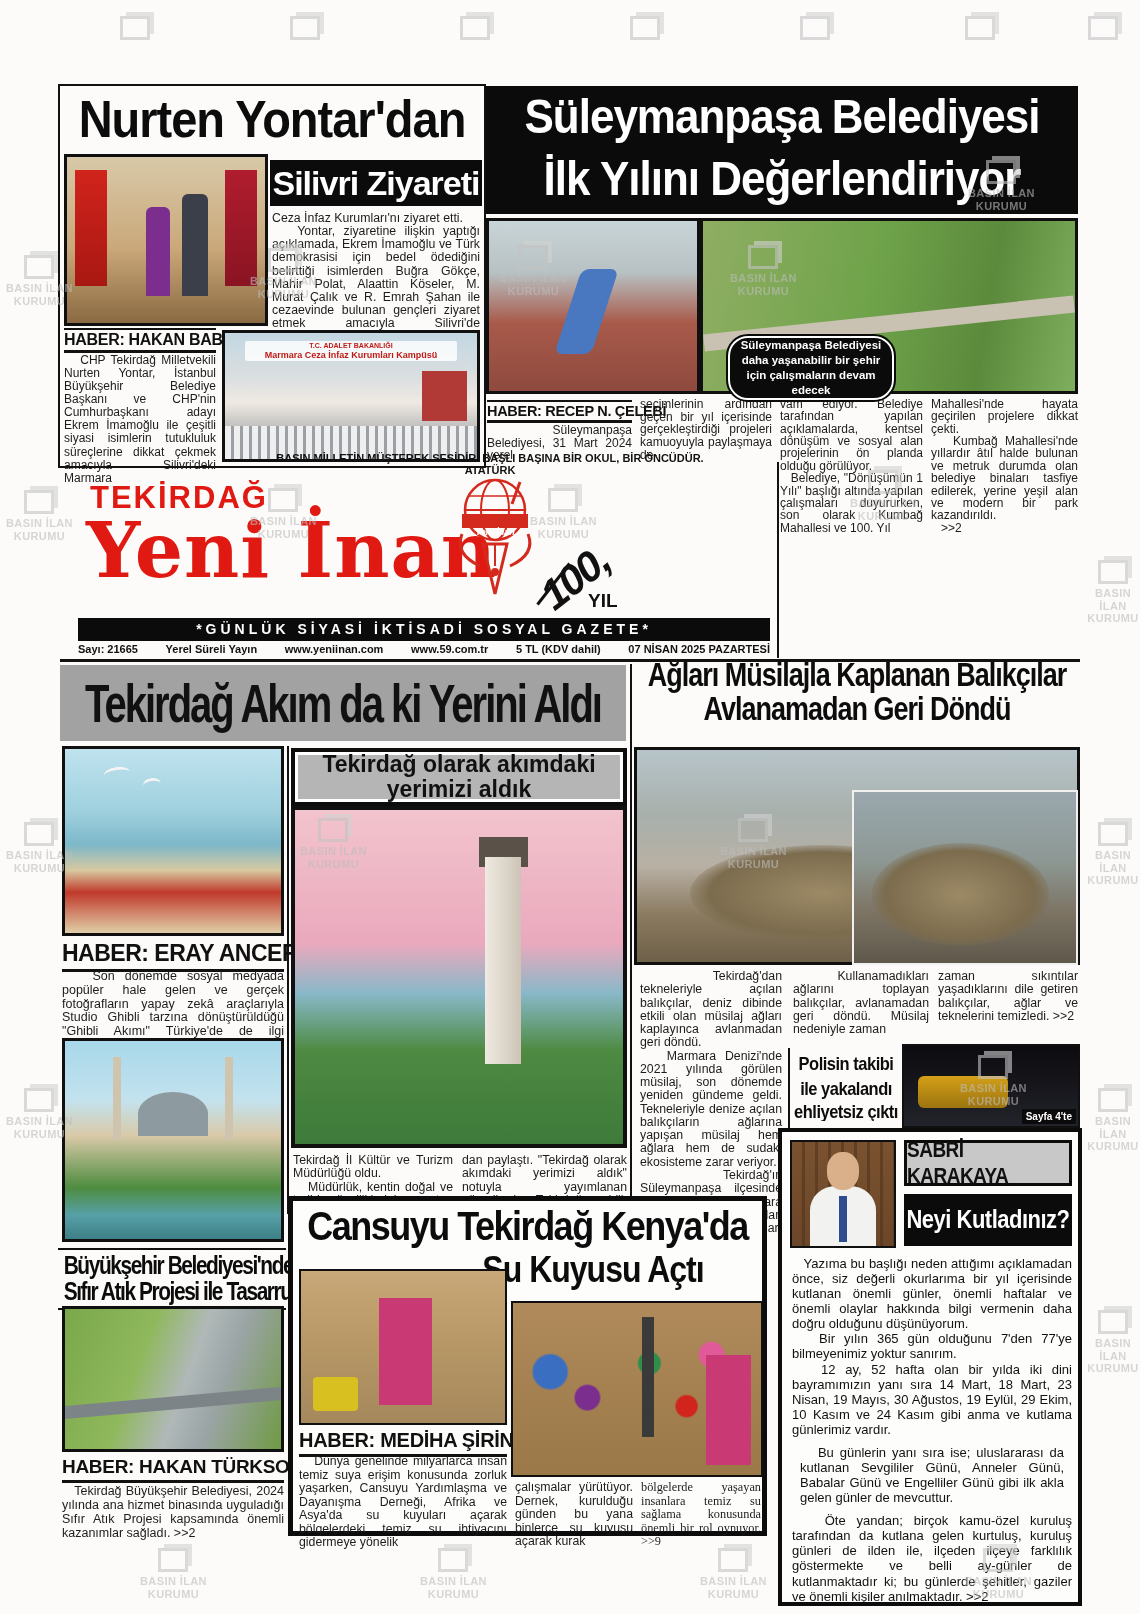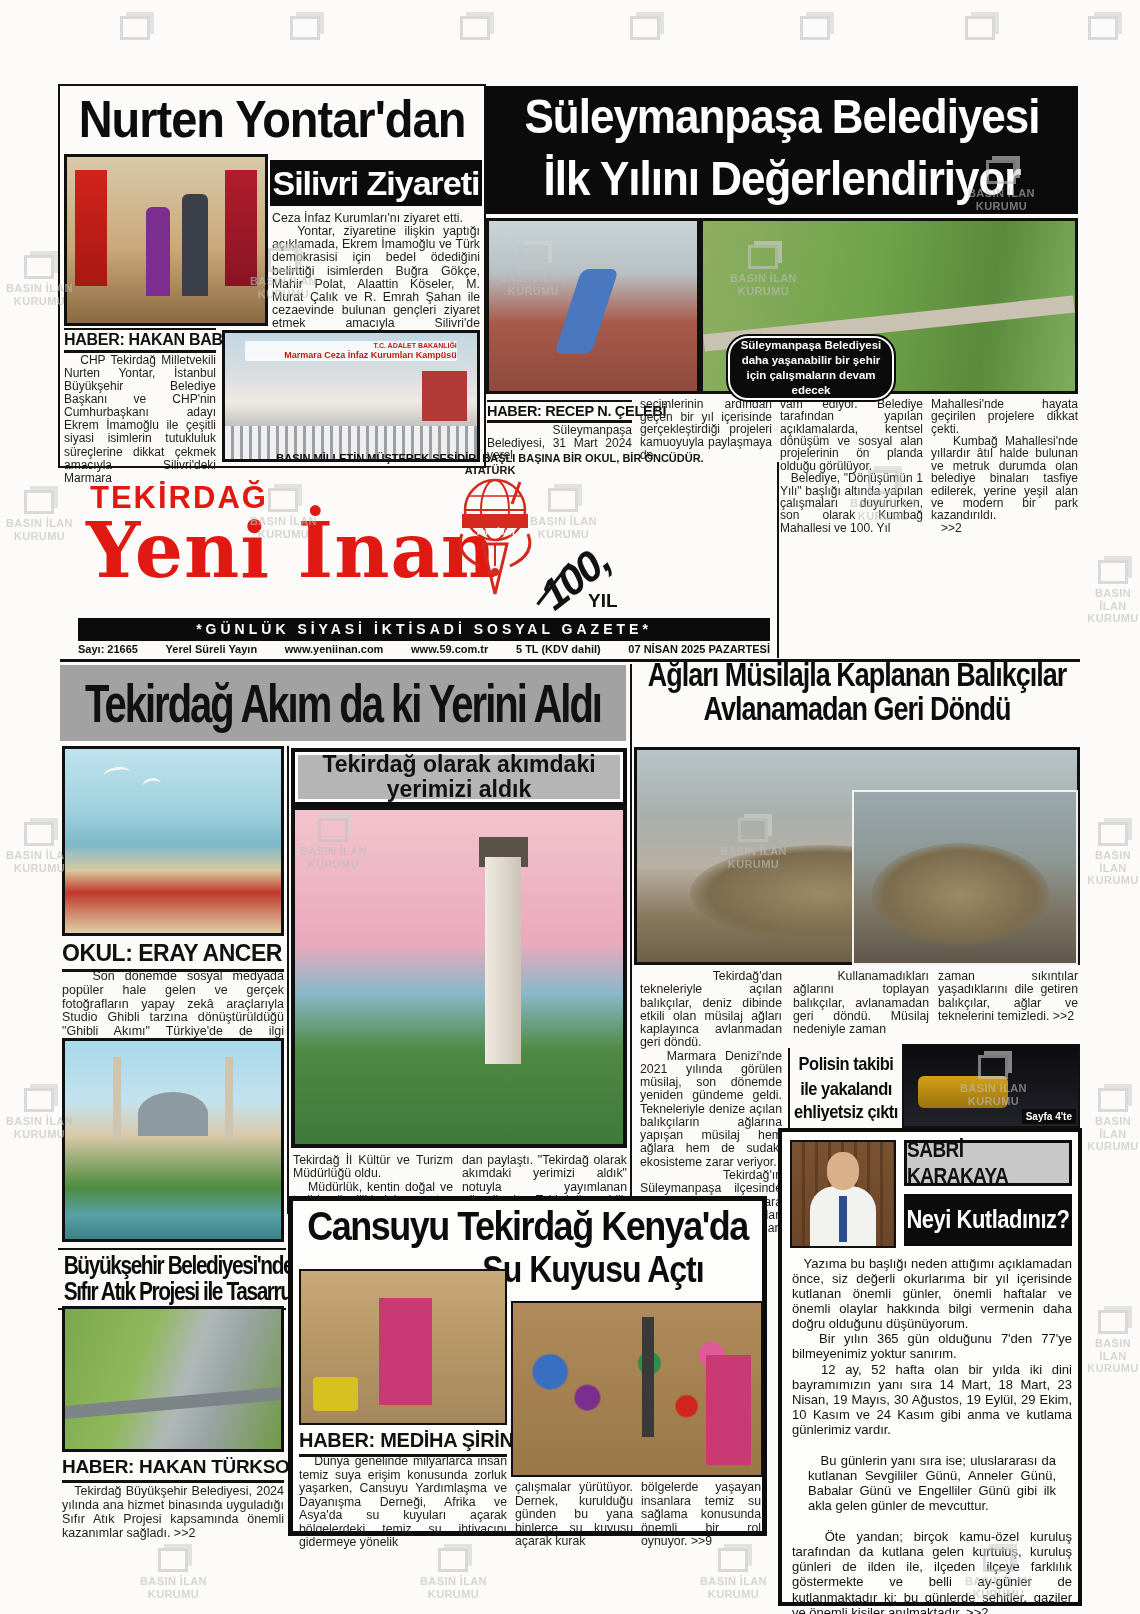--- a/index.html
+++ b/index.html
@@ -93,21 +93,21 @@
     <div class="kicker-black" style="position:absolute;left:210px;top:74px;width:212px;height:46px;font-size:34px;line-height:46px;letter-spacing:-1px;"><span>Silivri Ziyareti</span></div>
 
     <div class="body pre" style="position:absolute;left:212px;top:126px;width:208px;height:118px;font-size:12.3px;line-height:1.07;">Ceza İnfaz Kurumları'nı ziyaret etti.
 &nbsp;&nbsp;&nbsp;Yontar, ziyaretine ilişkin yaptığı açıklamada, Ekrem İmamoğlu ve Türk demokrasisi için bedel ödediğini belirttiği isimlerden Buğra Gökçe, Mahir Polat, Alaattin Köseler, M. Murat Çalık ve R. Emrah Şahan ile cezaevinde bulunan gençleri ziyaret etmek amacıyla Silivri'de bulunduğunu ifade etti.  &gt;&gt;9</div>
 
     <div class="byline" style="position:absolute;left:4px;top:242px;width:152px;font-size:16px;border-top:2px solid #111;padding:1px 0;">HABER: HAKAN BABA</div>
 
     <div class="body pre" style="position:absolute;left:4px;top:268px;width:152px;height:108px;font-size:12px;line-height:1.09;">&nbsp;&nbsp;&nbsp;CHP Tekirdağ Milletvekili Nurten Yontar, İstanbul Büyükşehir Belediye Başkanı ve CHP'nin Cumhurbaşkanı adayı Ekrem İmamoğlu ile çeşitli siyasi isimlerin tutukluluk süreçlerine dikkat çekmek amacıyla Silivri'deki Marmara</div>
 
     <div class="photo ph-prison" style="left:162px;top:244px;width:258px;height:132px;">
-      <div class="sign-band" style="font-size:7px;line-height:1.3;text-align:right;">
+      <div class="sign-band" style="font-size:7px;line-height:1.3;">
         <span>T.C.  ADALET  BAKANLIĞI</span><br>
         <span style="font-size:9px;">Marmara Ceza İnfaz Kurumları Kampüsü</span>
       </div>
       <div class="prison-red"></div>
       <div class="prison-bar"></div>
     </div>
   </div>
 
   <div class="kicker-black" style="position:absolute;left:486px;top:86px;width:592px;height:128px;">
     <div style="font-size:44px;font-weight:bold;letter-spacing:-1px;line-height:62px;transform:scaleY(1.1);">Süleymanpaşa Belediyesi</div>
@@ -195,21 +195,21 @@
   </div>
 
   <div class="rule" style="position:absolute;left:630px;top:664px;width:2px;height:552px;"></div>
   <div class="rule" style="position:absolute;left:287px;top:746px;width:2px;height:468px;"></div>
 
   <div class="photo ph-coast" style="left:62px;top:746px;width:222px;height:190px;">
     <div class="gull"></div>
     <div class="gull" style="left:36%;top:16%;width:18px;"></div>
   </div>
 
-  <div class="byline" style="position:absolute;left:62px;top:940px;width:222px;font-size:23px;letter-spacing:-.5px;padding-bottom:2px;">OKUL: ERAY ANCER</div>
+  <div class="byline" style="position:absolute;left:62px;top:940px;width:222px;font-size:23px;letter-spacing:-.5px;padding-bottom:2px;">HABER: ERAY ANCER</div>
 
   <div class="body pre" style="position:absolute;left:62px;top:970px;width:222px;height:64px;font-size:12.5px;line-height:1.1;">&nbsp;&nbsp;&nbsp;Son dönemde sosyal medyada popüler hale gelen ve gerçek fotoğrafların yapay zekâ araçlarıyla Studio Ghibli tarzına dönüştürüldüğü "Ghibli Akımı" Türkiye'de de ilgi görmeye devam ediyor.
 &nbsp;&nbsp;&nbsp;Bu akıma katılan kurumlardan biri de</div>
 
   <div class="photo ph-mosque" style="left:62px;top:1038px;width:222px;height:204px;">
     <div class="minaret" style="left:22%;"></div>
     <div class="minaret" style="right:22%;"></div>
     <div class="dome"></div>
   </div>
 
@@ -263,21 +263,21 @@
       <span style="font-size:22px;font-weight:bold;letter-spacing:-.5px;transform:scaleY(1.2);">Neyi Kutladınız?</span>
     </div>
     <div style="position:absolute;left:122px;top:8px;width:168px;height:46px;background:#c8c8c8;border:3px solid #0c0c0c;
                 box-sizing:border-box;display:flex;align-items:center;justify-content:center;">
       <span style="font-size:19px;font-weight:bold;letter-spacing:-.5px;transform:scaleY(1.2);">SABRİ KARAKAYA</span>
     </div>
     <div style="position:absolute;left:10px;top:124px;width:280px;font-size:13px;line-height:1.16;text-align:justify;">
       <p style="margin:0;">&nbsp;&nbsp;&nbsp;Yazıma bu başlığı neden attığımı açıklamadan önce, siz değerli okurlarıma bir yıl içerisinde kutlanan önemli günler, önemli haftalar ve önemli olaylar hakkında bilgi vermenin daha doğru olduğunu düşünüyorum.</p>
       <p style="margin:0;">&nbsp;&nbsp;&nbsp;Bir yılın 365 gün olduğunu 7'den 77'ye bilmeyenimiz yoktur sanırım.</p>
       <p style="margin:0;">&nbsp;&nbsp;&nbsp;12 ay, 52 hafta olan bir yılda iki dini bayramımızın yanı sıra 14 Mart, 18 Mart, 23 Nisan, 19 Mayıs, 30 Ağustos, 19 Eylül, 29 Ekim, 10 Kasım ve 24 Kasım gibi anma ve kutlama günlerimiz vardır.</p>
-      <p style="margin:16px;">&nbsp;&nbsp;&nbsp;Bu günlerin yanı sıra ise; uluslararası da kutlanan Sevgililer Günü, Anneler Günü, Babalar Günü ve Engelliler Günü gibi ilk akla gelen günler de mevcuttur.</p>
+      <p style="margin:8px;">&nbsp;&nbsp;&nbsp;Bu günlerin yanı sıra ise; uluslararası da kutlanan Sevgililer Günü, Anneler Günü, Babalar Günü ve Engelliler Günü gibi ilk akla gelen günler de mevcuttur.</p>
       <p style="margin:0;">&nbsp;&nbsp;&nbsp;Öte yandan; birçok kamu-özel kuruluş tarafından da kutlana gelen kurtuluş, kuruluş günleri de ilden ile, ilçeden ilçeye farklılık göstermekte ve belli ay-günler de kutlanmaktadır ki; bu günlerde şehitler, gaziler ve önemli kişiler anılmaktadır. &gt;&gt;2</p>
     </div>
   </div>
 
   <div class="headline" style="position:absolute;left:58px;top:1248px;width:228px;border-top:2px solid #111;border-bottom:2px solid #111;padding:3px 0;">
     <div style="font-size:22px;font-weight:bold;letter-spacing:-1.5px;transform:scale(.95,1.2);white-space:nowrap;">Büyükşehir Belediyesi'nden</div>
     <div style="font-size:22px;font-weight:bold;letter-spacing:-1.5px;transform:scale(.95,1.2);white-space:nowrap;">Sıfır Atık Projesi ile Tasarruf</div>
   </div>
 
   <div class="photo ph-aerial" style="left:62px;top:1306px;width:222px;height:146px;">
@@ -300,21 +300,21 @@
       <div class="cans"></div>
     </div>
     <div class="photo ph-kenya2" style="left:218px;top:100px;width:252px;height:176px;border-width:2px;">
       <div class="pump"></div>
       <div class="well2"></div>
     </div>
 
     <div class="byline" style="position:absolute;left:6px;top:228px;width:208px;font-size:20px;padding-bottom:2px;">HABER: MEDİHA ŞİRİN</div>
     <div class="body pre" style="position:absolute;left:6px;top:254px;width:208px;height:72px;font-size:12.3px;line-height:1.1;">&nbsp;&nbsp;&nbsp;Dünya genelinde milyarlarca insan temiz suya erişim konusunda zorluk yaşarken, Cansuyu Yardımlaşma ve Dayanışma Derneği, Afrika ve Asya'da su kuyuları açarak bölgelerdeki temiz su ihtiyacını gidermeye yönelik</div>
     <div class="body pre" style="position:absolute;left:222px;top:280px;width:118px;height:50px;font-size:12.3px;line-height:1.1;">çalışmalar yürütüyor. Dernek, kurulduğu günden bu yana binlerce su kuyusu açarak kurak</div>
-    <div class="body pre" style="position:absolute;left:348px;top:280px;width:120px;height:50px;font-size:12.3px;line-height:1.1;">bölgelerde yaşayan insanlara temiz su sağlama konusunda önemli bir rol oynuyor. &gt;&gt;9</div>
+    <div class="body pre" style="position:absolute;left:348px;top:280px;width:120px;height:50px;font-size:12.3px;line-height:1.1;font-family:Liberation Serif, serif;">bölgelerde yaşayan insanlara temiz su sağlama konusunda önemli bir rol oynuyor. &gt;&gt;9</div>
   </div>
 
   <div>
 
     <div class="wm" style="left:120px;top:16px;">
         <span class="wm-cube"></span>
       </div>
     <div class="wm" style="left:290px;top:16px;">
         <span class="wm-cube"></span>
       </div>

